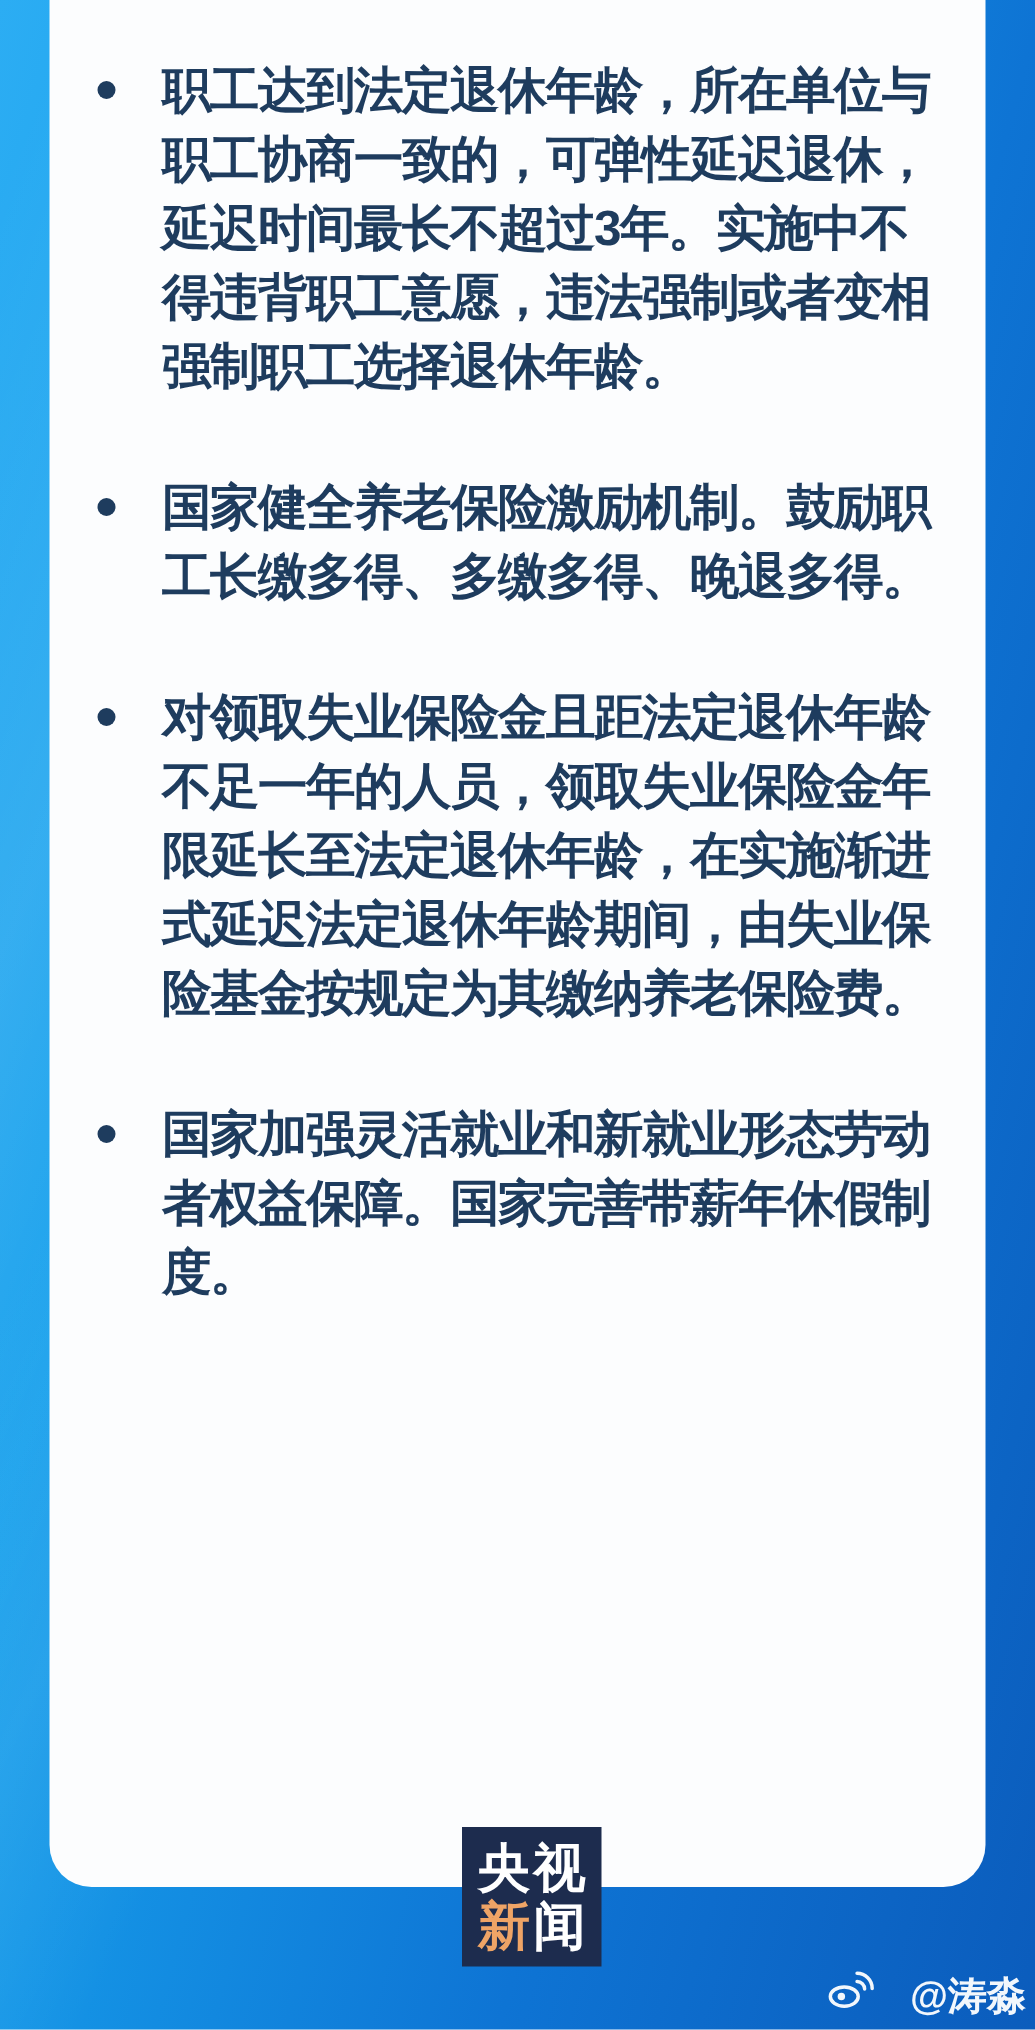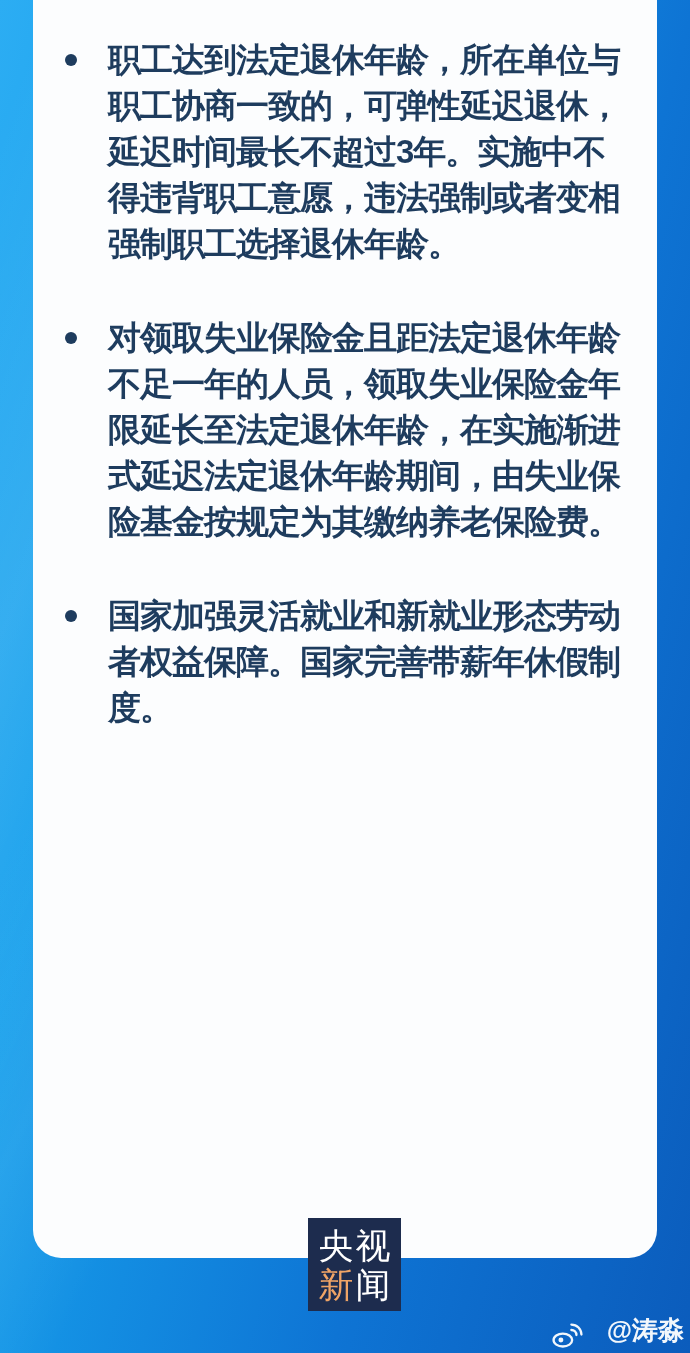--- a/index.html
+++ b/index.html
@@ -50,28 +50,28 @@
     font-weight:700;
     color:#1e3c5e;
   }
   .logo{
     position:absolute;left:308px;top:1218px;width:93px;height:93px;
     background:#1d2c4e;
     display:flex;flex-direction:column;align-items:center;justify-content:center;
     z-index:3;
   }
   .logo-row{
-    font-size:35px;line-height:39px;font-weight:400;color:#ffffff;
+    font-size:35px;line-height:39px;font-weight:700;color:#ffffff;
     letter-spacing:2px;margin-right:-2px;
     white-space:nowrap;
   }
   .logo-accent{color:#efa466;}
   .watermark{
     position:absolute;right:6px;bottom:5px;
-    display:flex;align-items:flex-end;gap:24px;
+    display:flex;align-items:flex-start;gap:24px;
     color:rgba(255,255,255,.95);
     z-index:4;
   }
   .watermark .handle{
     font-size:26px;font-weight:700;letter-spacing:0;
   }
   .weibo-icon svg{display:block;}
 </style>
 </head>
 <body>
@@ -82,20 +82,25 @@
 
   <div class="card">
     <ul class="bullets">
       <li>
         <span class="bullet-dot"></span>
         <span class="bullet-text">职工达到法定退休年龄，所在单位与
 职工协商一致的，可弹性延迟退休，
 延迟时间最长不超过3年。实施中不
 得违背职工意愿，违法强制或者变相
 强制职工选择退休年龄。</span>
+      </li>
+      <li>
+        <span class="bullet-dot"></span>
+        <span class="bullet-text">国家健全养老保险激励机制。鼓励职
+工长缴多得、多缴多得、晚退多得。</span>
       </li>
       <li>
         <span class="bullet-dot"></span>
         <span class="bullet-text">对领取失业保险金且距法定退休年龄
 不足一年的人员，领取失业保险金年
 限延长至法定退休年龄，在实施渐进
 式延迟法定退休年龄期间，由失业保
 险基金按规定为其缴纳养老保险费。</span>
       </li>
       <li>

